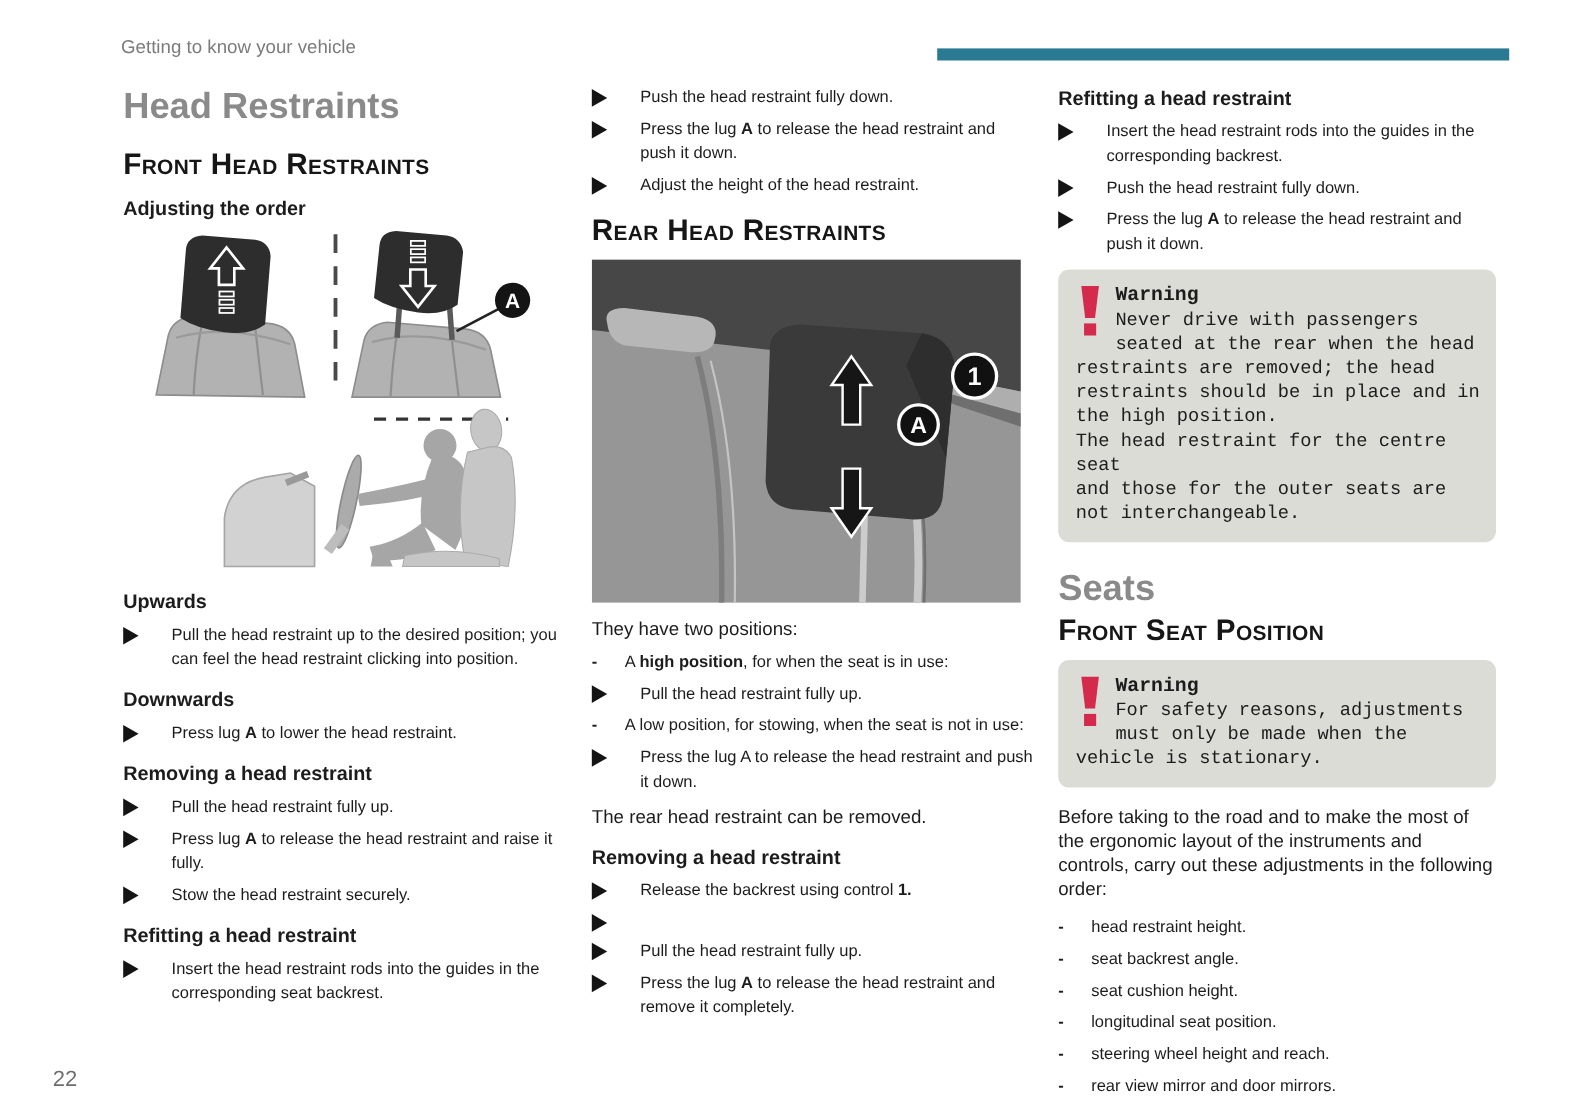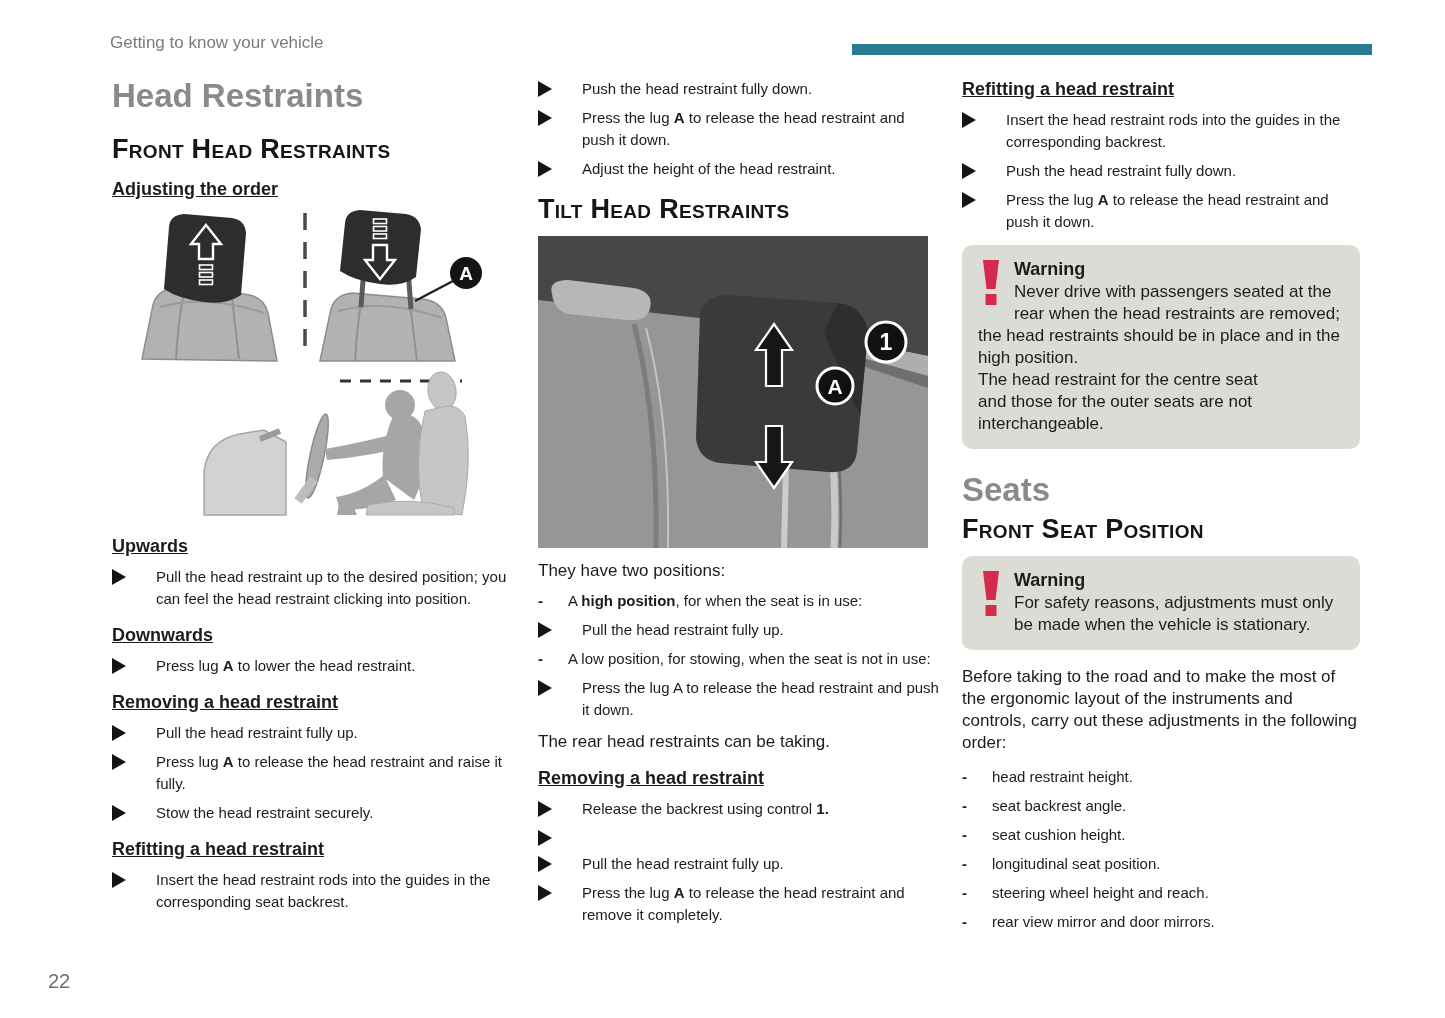--- a/index.html
+++ b/index.html
@@ -10,34 +10,34 @@
   .accent-bar{position:absolute;left:852px;top:44px;width:593px;height:11px;background:#2a7a94;}
   .page-number{position:absolute;left:48px;top:970px;font-size:20px;font-weight:normal;color:#6e6e6e;}
 
   .col{position:absolute;top:78px;}
   #col1{left:112px;width:402px;}
   #col2{left:538px;width:402px;}
   #col3{left:962px;width:398px;}
 
   h1.big{font-size:33px;font-weight:700;color:#8a8a8a;margin:0 0 20px 0;line-height:36px;}
   h2.sc{font-variant:small-caps;font-size:27px;font-weight:700;color:#161616;margin:14px 0 12px 0;line-height:30px;letter-spacing:.3px;}
-  h3.sub{font-size:18px;font-weight:700;margin:14px 0 9px 0;line-height:22px;text-decoration:underline;}
+  h3.sub{font-size:18px;font-weight:700;margin:14px 0 9px 0;line-height:22px;}
   p.body{font-size:17px;line-height:22px;margin:0 0 8px 0;}
 
   .li{display:flex;align-items:flex-start;margin:0 0 7px 0;font-size:15px;line-height:22px;}
   .marker{flex:0 0 30px;}
   .arrow-marker{width:0;height:0;border-style:solid;border-width:8px 0 8px 14px;border-color:transparent transparent transparent #141414;margin-top:3px;flex:0 0 16px;margin-right:14px;}
   .dash-marker{font-weight:700;flex:0 0 30px;}
   .li-text{flex:1;}
 
   figure{margin:0;padding:0;}
   #fig1{margin:4px 0 12px 0;}
   #fig2{margin:12px 0 8px 0;}
 
-  .warnbox{background:#dcdcd6;border-radius:10px;padding:13px 14px 14px 16px;margin:12px 0 0 0;font-size:17px;line-height:22px;}
+  .warnbox{background:#dcdcd6;border-radius:10px;padding:13px 14px 14px 16px;margin:12px 0 0 0;font-size:17px;line-height:22px;font-family:Liberation Mono, monospace;}
   .warn-icon{float:left;margin:2px 12px 2px 2px;}
   .warn-title{font-weight:700;font-size:18px;}
 </style>
 </head>
 <body>
 
 <div id="page">
 
   <div class="breadcrumb">Getting to know your vehicle</div>
   <div class="accent-bar"></div>
@@ -155,21 +155,21 @@
         <div class="li">
           <span class="arrow-marker"></span>
           <span class="li-text">Press the lug <b>A</b> to release the head restraint and push it down.</span>
         </div>
         <div class="li">
           <span class="arrow-marker"></span>
           <span class="li-text">Adjust the height of the head restraint.</span>
         </div>
       </div>
 
-    <h2 class="sc">Tilt Head Restraints</h2>
+    <h2 class="sc">Rear Head Restraints</h2>
 
     <figure id="fig2">
       <svg width="390" height="312" viewBox="0 0 390 312">
         <rect x="0" y="0" width="390" height="312" fill="#969696"></rect>
 
         <path d="M0,0 H390 V120 L250,92 L0,64 Z" fill="#474747"></path>
 
         <path d="M250,92 L390,120 L390,140 L296,114 Z" fill="#aeaeae"></path>
         <path d="M296,114 L390,140 L390,152 L330,132 Z" fill="#6f6f6f"></path>
 
@@ -214,21 +214,21 @@
           <span class="marker dash-marker">-</span>
           <span class="li-text">A low position, for stowing, when the seat is not in use:</span>
         </div>
       </div>
     <div>
         <div class="li">
           <span class="arrow-marker"></span>
           <span class="li-text">Press the lug A to release the head restraint and push it down.</span>
         </div>
       </div>
-    <p class="body" style="margin-top:10px">The rear head restraints can be taking.</p>
+    <p class="body" style="margin-top:10px">The rear head restraint can be removed.</p>
 
     <h3 class="sub">Removing a head restraint</h3>
     <div>
         <div class="li">
           <span class="arrow-marker"></span>
           <span class="li-text">Release the backrest using control <b>1.</b></span>
         </div>
         <div class="li">
           <span class="arrow-marker"></span>
         </div>

